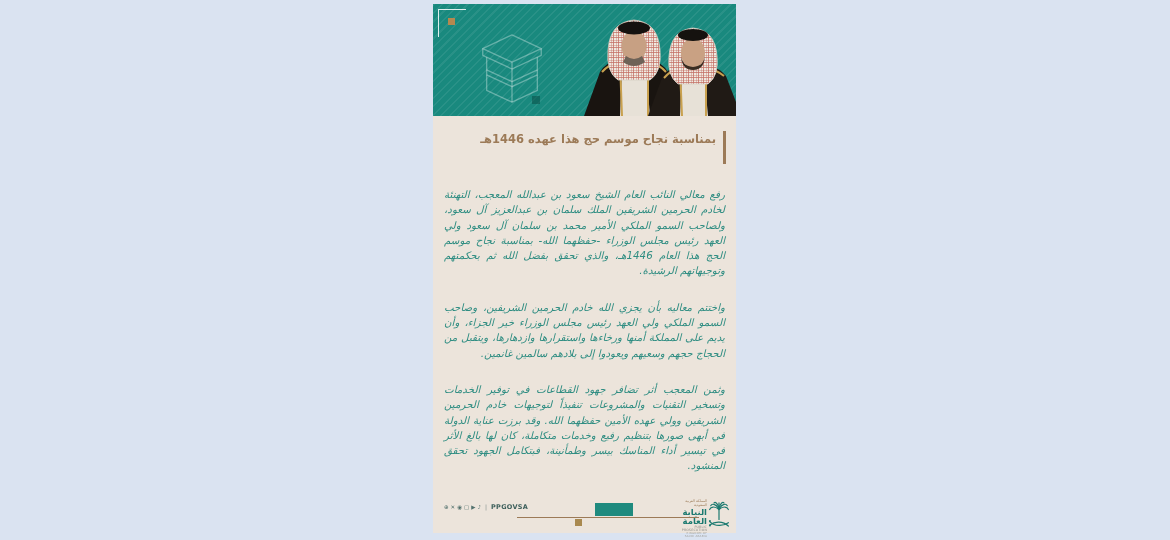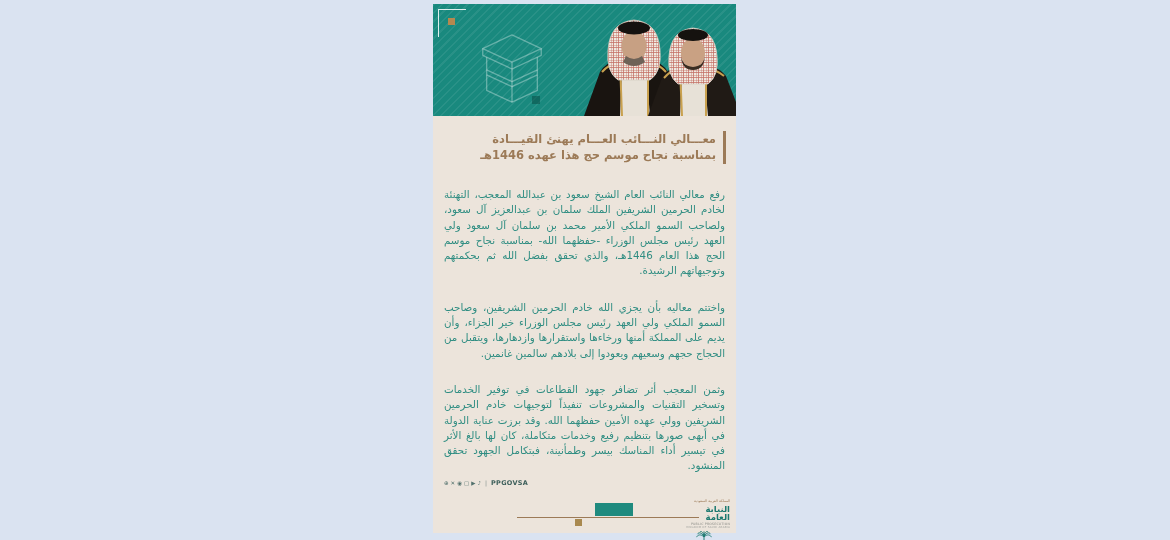--- a/index.html
+++ b/index.html
@@ -39,48 +39,48 @@
     color:#9c7a57;font-weight:bold;font-size:11.5px;line-height:16px;
     text-align:right;
   }
   
   .body-text{
     position:absolute;top:183px;left:11px;right:11px;
     direction:rtl;color:#2f8d82;
   }
   .body-text p{
     margin:0 0 21px 0;font-size:10.3px;line-height:15.3px;
-    text-align:justify;text-align-last:right;
+    text-align:justify;text-align-last:right;font-style:italic;
   }
   
   .footer-line{
     position:absolute;top:513px;left:84px;width:182px;height:0;
     border-top:1px solid #9c7a57;
   }
   .footer-teal-rect{
     position:absolute;left:162px;top:499px;width:38px;height:13px;background:#1f8a7e;
   }
   .footer-brown-sq{
     position:absolute;left:142px;top:515px;width:7px;height:7px;background:#a9894f;
   }
   .social-row{
-    position:absolute;left:11px;top:474px;height:10px;
+    position:absolute;left:11px;top:498px;height:10px;
     display:flex;align-items:center;gap:2px;
     color:#4a6a66;font-size:6px;line-height:8px;
   }
   .social-row .glyph{font-size:5.5px;color:#51706c;}
   .social-sep{color:#7d8d8a;margin:0 2px;}
   .social-handle{font-weight:bold;letter-spacing:.3px;color:#3d5f5b;font-size:6.5px;}
   .dept{
     position:absolute;left:11px;top:536px;direction:rtl;text-align:left;
     color:#4a8d85;font-size:12px;
   }
   .logo{
     position:absolute;left:245px;top:496px;width:52px;height:34px;
-    display:flex;flex-direction:column;align-items:center;gap:1px;direction:ltr;
+    display:flex;flex-direction:row;gap:1px;direction:ltr;
   }
   .logo-texts{flex:1;text-align:right;direction:rtl;line-height:1;}
   .logo-country{color:#9c7a57;font-size:3.5px;margin-bottom:1px;}
   .logo-ar{color:#1c7a70;font-weight:bold;font-size:8.5px;margin-bottom:1px;}
   .logo-en{color:#8a8a85;font-size:3.2px;letter-spacing:.2px;}
   .logo-en2{color:#a5a5a0;font-size:2.8px;letter-spacing:.2px;}
   .emblem{flex:0 0 22px;width:22px;height:30px;}
 </style>
 </head>
 <body>
@@ -132,21 +132,20 @@
         <ellipse cx="117" cy="43" rx="12" ry="15" fill="#c9a183"></ellipse>
         <path d="M105,44 Q105,60 117,60 Q129,60 129,44 Q129,56 117,57 Q105,56 105,44 Z" fill="#3a2d22"></path>
         <ellipse cx="117" cy="25" rx="15" ry="6" fill="#15120f"></ellipse>
       </g>
     </svg>
   </div>
 
   <div class="title-row">
     <div class="title-bar"></div>
     <div class="title-text">
-      <div>معـــالي النـــائب العـــام يهنئ القيـــادة</div>
       <div>بمناسبة نجاح موسم حج هذا عهده 1446هـ</div>
     </div>
   </div>
 
   <div class="body-text">
     <p>رفع معالي النائب العام الشيخ سعود بن عبدالله المعجب، التهنئة لخادم الحرمين الشريفين الملك سلمان بن عبدالعزيز آل سعود، ولصاحب السمو الملكي الأمير محمد بن سلمان آل سعود ولي العهد رئيس مجلس الوزراء -حفظهما الله- بمناسبة نجاح موسم الحج هذا العام 1446هـ، والذي تحقق بفضل الله ثم بحكمتهم وتوجيهاتهم الرشيدة.</p>
     <p>واختتم معاليه بأن يجزي الله خادم الحرمين الشريفين، وصاحب السمو الملكي ولي العهد رئيس مجلس الوزراء خير الجزاء، وأن يديم على المملكة أمنها ورخاءها واستقرارها وازدهارها، ويتقبل من الحجاج حجهم وسعيهم ويعودوا إلى بلادهم سالمين غانمين.</p>
     <p>وثمن المعجب أثر تضافر جهود القطاعات في توفير الخدمات وتسخير التقنيات والمشروعات تنفيذاً لتوجيهات خادم الحرمين الشريفين وولي عهده الأمين حفظهما الله. وقد برزت عناية الدولة في أبهى صورها بتنظيم رفيع وخدمات متكاملة، كان لها بالغ الأثر في تيسير أداء المناسك بيسر وطمأنينة، فبتكامل الجهود تحقق المنشود.</p>
   </div>
 

